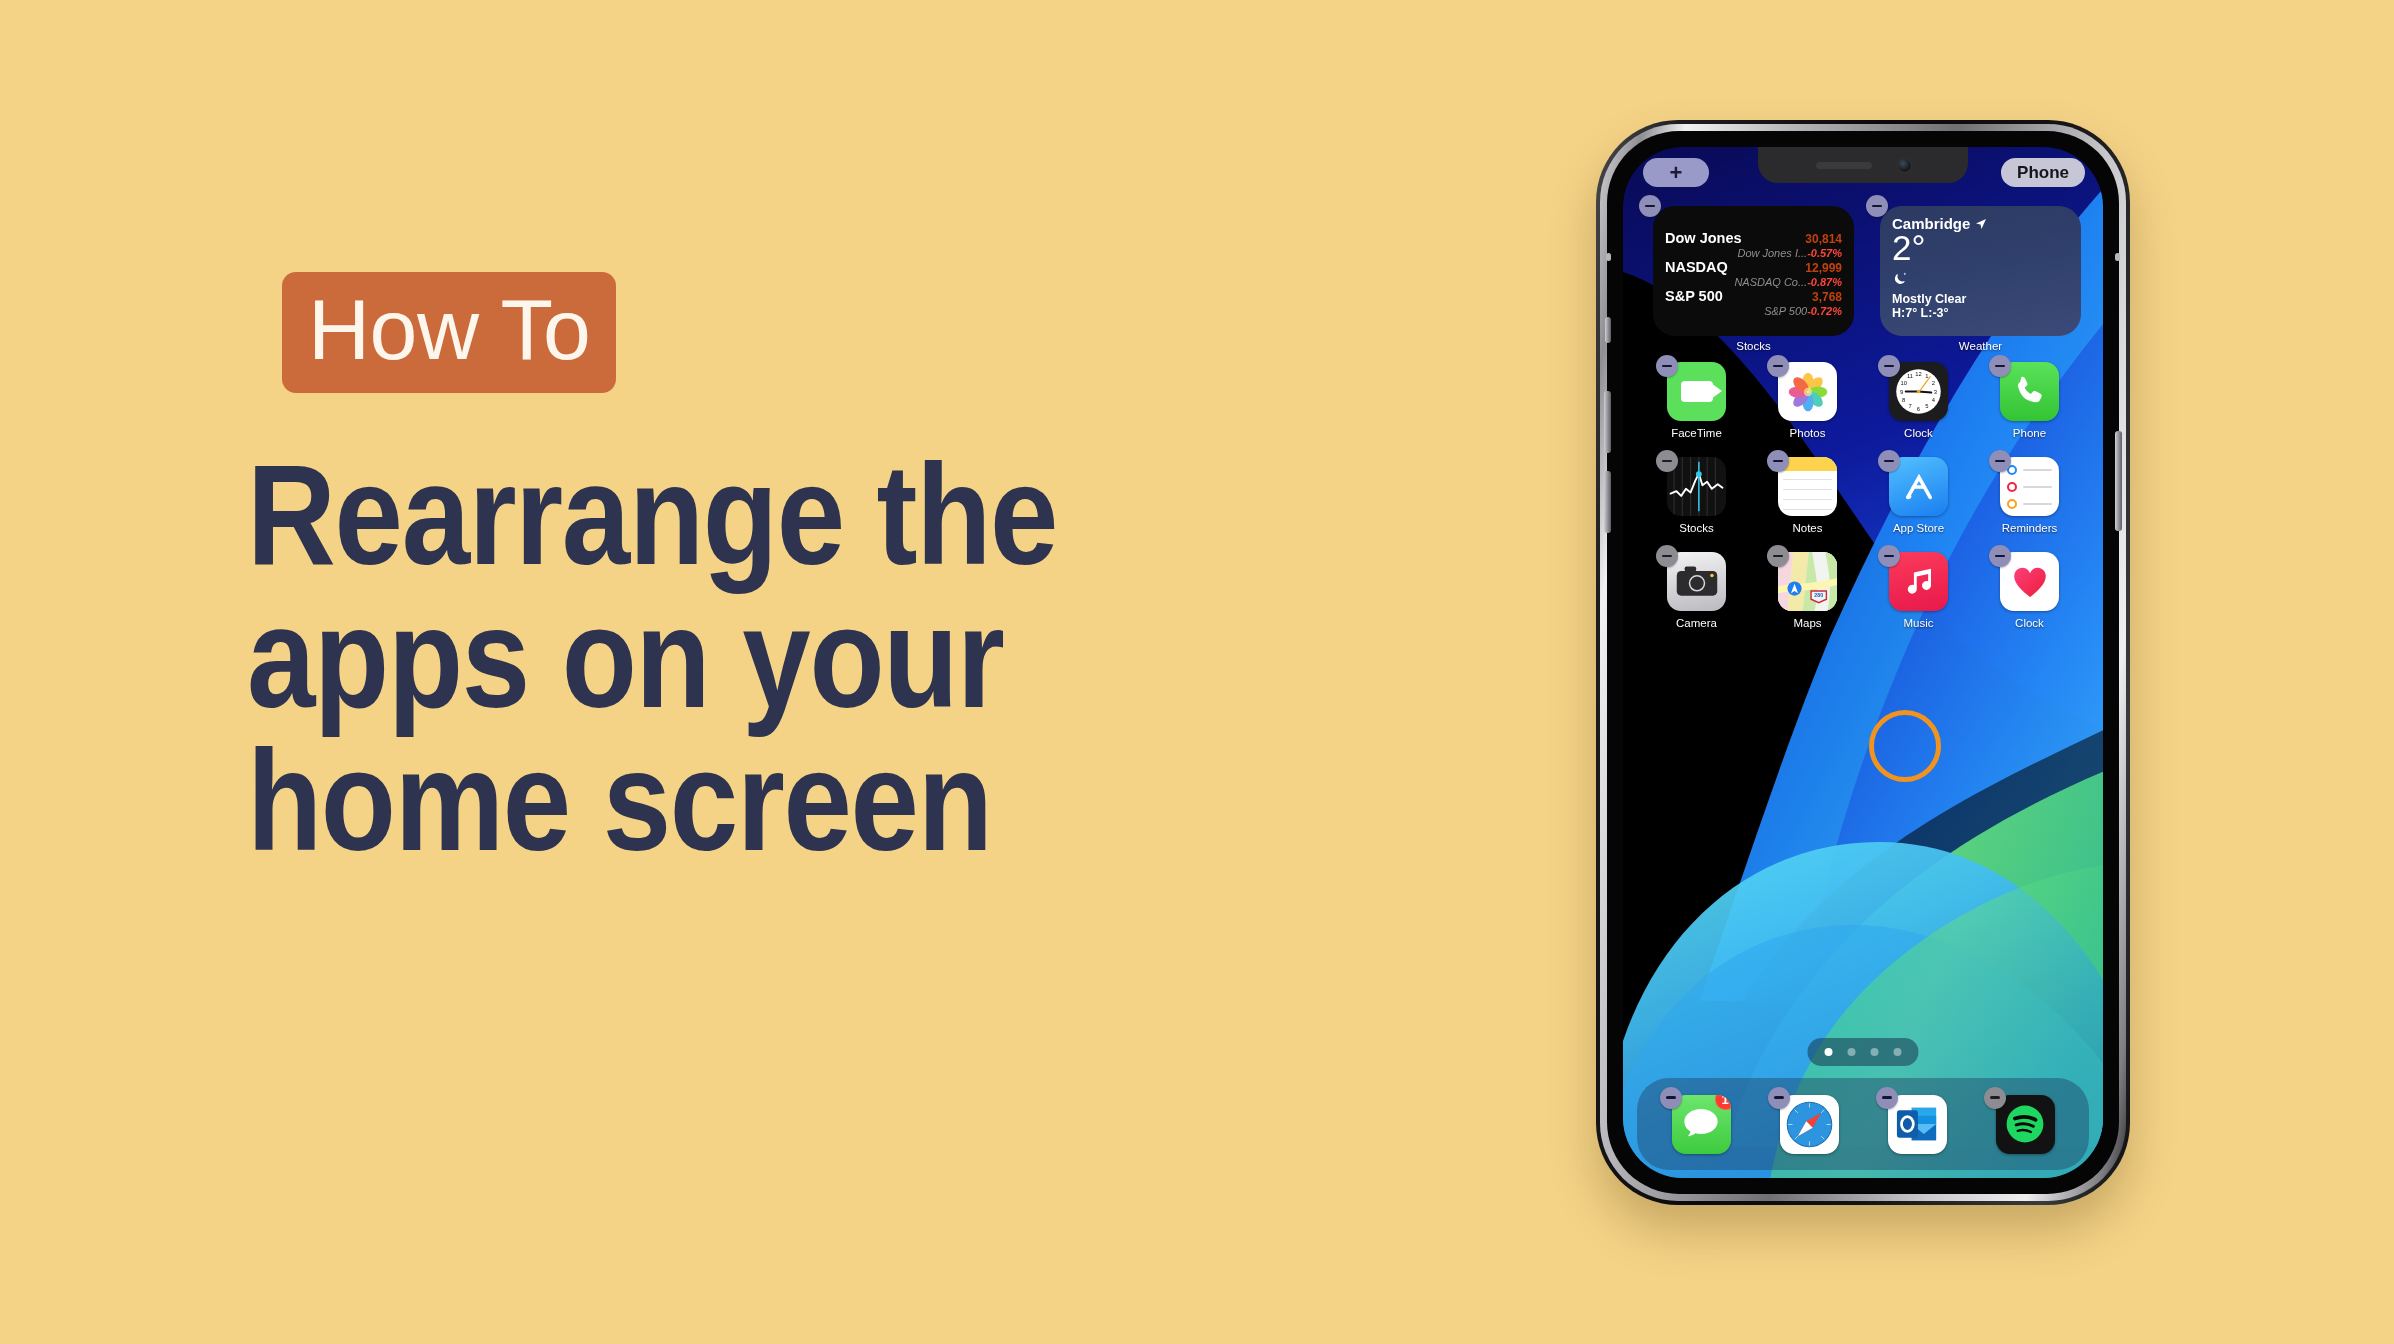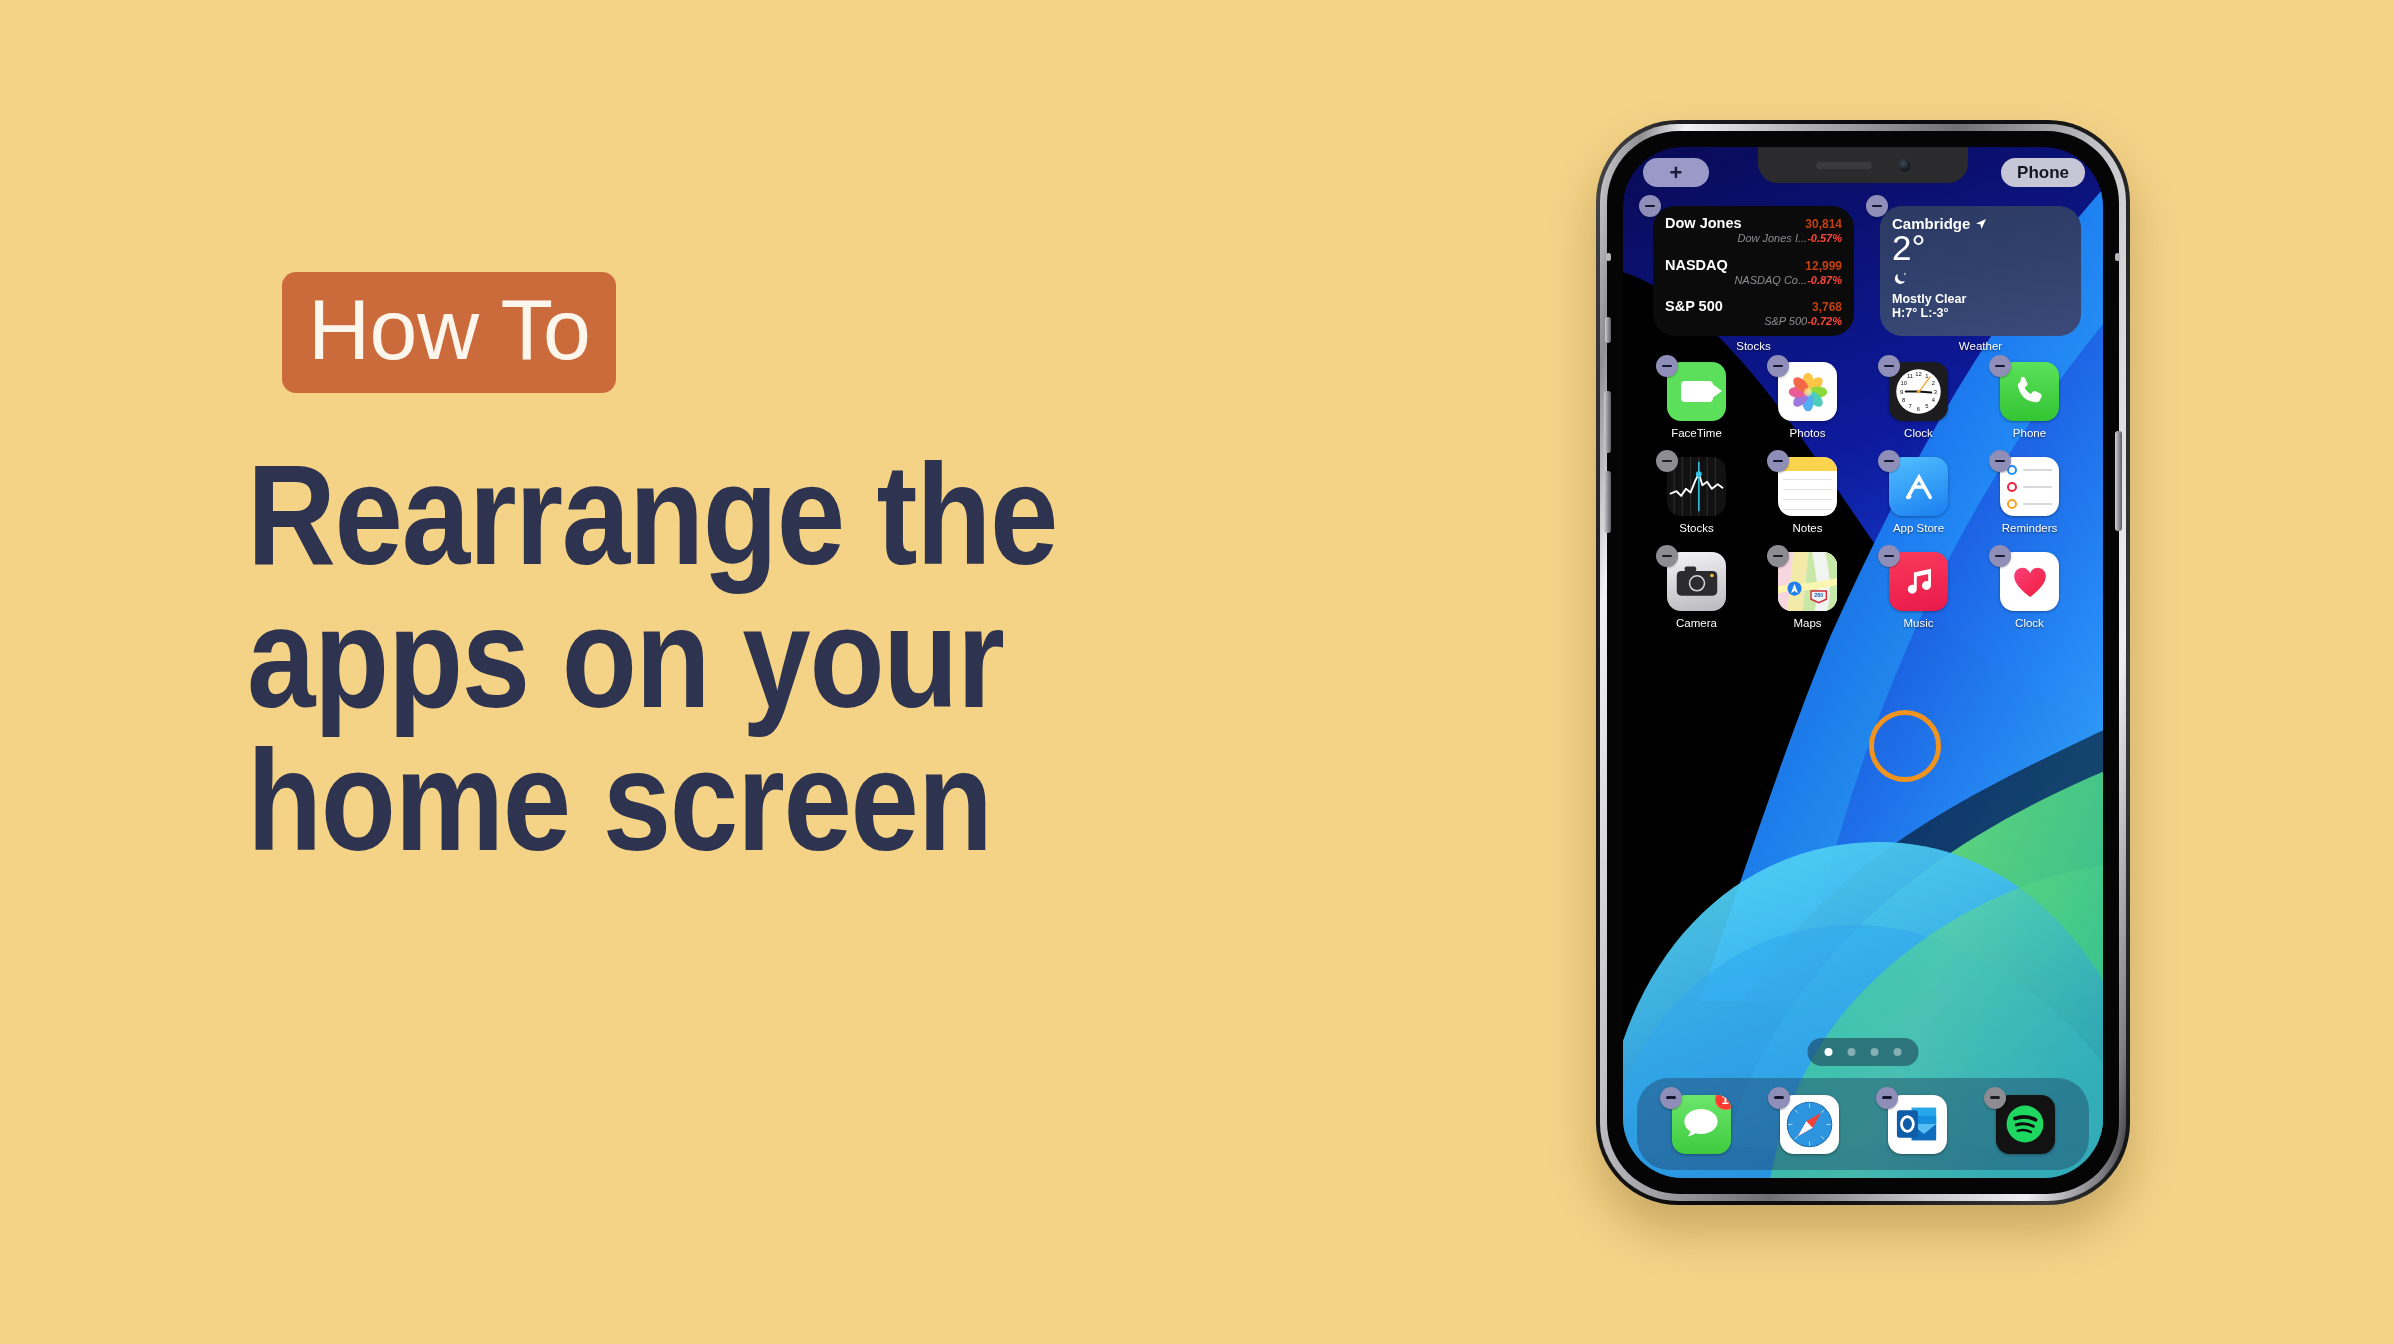--- a/index.html
+++ b/index.html
@@ -89,21 +89,21 @@
     background:#c6c6d6;display:flex;align-items:center;justify-content:center;
     color:#15151c;font-size:17px;font-weight:bold;padding:0 16px;
   }
 
   
   .widgets{position:absolute;left:22px;right:22px;top:52px;height:160px;display:flex;gap:18px;z-index:14;}
   .widget-slot{flex:1;position:relative;}
   .widget{
     position:absolute;left:8px;right:0;top:7px;height:130px;border-radius:22px;overflow:hidden;
   }
-  .widget.stocks{background:#0b0b0b;padding:9px 12px;box-sizing:border-box;
+  .widget.stocks{background:#0b0b0b;padding:24px 12px;box-sizing:border-box;
     display:flex;flex-direction:column;justify-content:space-between;}
   .widget.weather{background:linear-gradient(170deg,#2c3a62 0%,#30406c 45%,#3b4a78 100%);padding:9px 12px;box-sizing:border-box;}
   .srow{display:flex;flex-direction:column;gap:1px;}
   .sline1{display:flex;justify-content:space-between;align-items:baseline;}
   .sline2{display:flex;justify-content:flex-end;align-items:baseline;font-style:italic;}
   .sname{color:#fff;font-size:14.5px;font-weight:bold;}
   .sval{color:#c2410c;font-size:12px;font-weight:bold;}
   .sdesc{color:#8e8e93;font-size:11px;}
   .schg{color:#ff453a;font-size:11px;font-weight:bold;}
   .wcity{display:flex;align-items:center;gap:5px;color:#fff;font-size:15px;font-weight:bold;}

